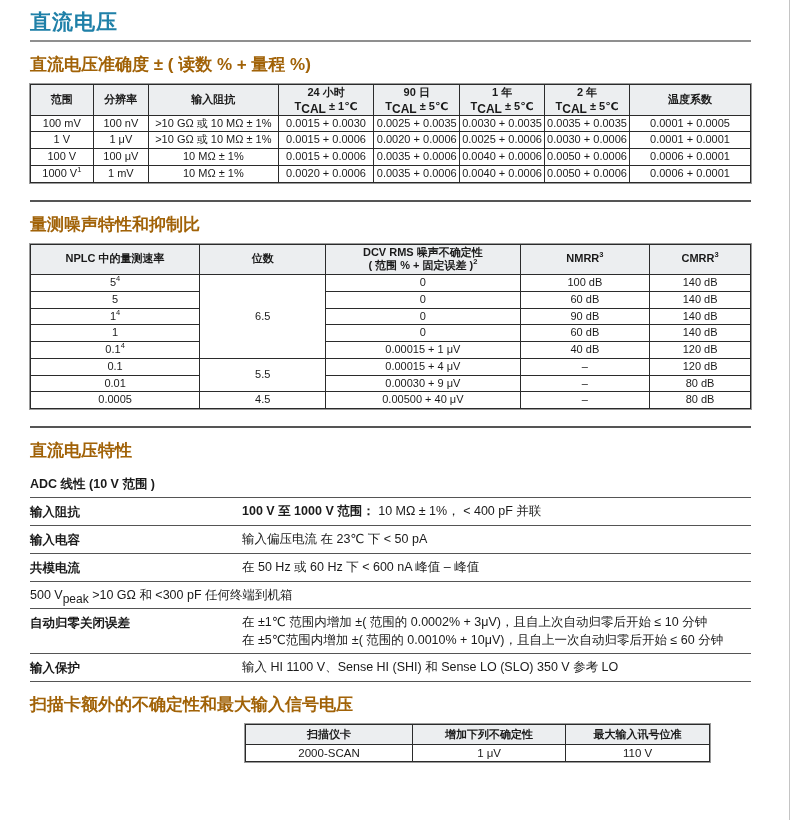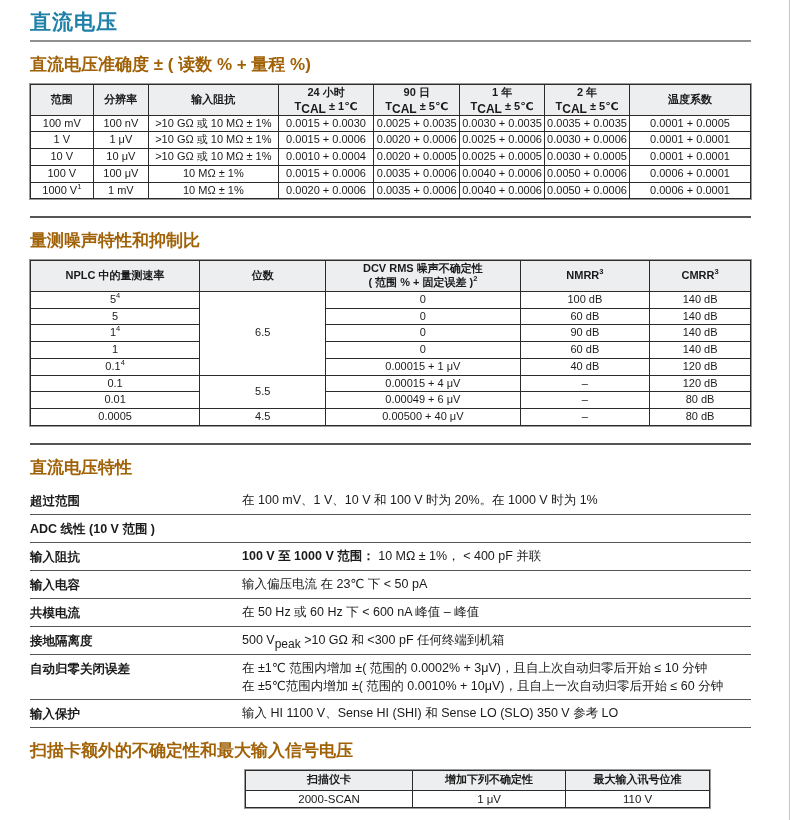--- a/index.html
+++ b/index.html
@@ -82,30 +82,20 @@
           <td>1 V</td>
           <td>1 μV</td>
           <td>&gt;10 GΩ 或 10 MΩ ± 1%</td>
           <td>0.0015 + 0.0006</td>
           <td>0.0020 + 0.0006</td>
           <td>0.0025 + 0.0006</td>
           <td>0.0030 + 0.0006</td>
           <td>0.0001 + 0.0001</td>
         </tr>
         <tr>
-          <td>10 V</td>
-          <td>10 μV</td>
-          <td>&gt;10 GΩ 或 10 MΩ ± 1%</td>
-          <td>0.0010 + 0.0004</td>
-          <td>0.0020 + 0.0005</td>
-          <td>0.0025 + 0.0005</td>
-          <td>0.0030 + 0.0005</td>
-          <td>0.0001 + 0.0001</td>
-        </tr>
-        <tr>
           <td>100 V</td>
           <td>100 μV</td>
           <td>10 MΩ ± 1%</td>
           <td>0.0015 + 0.0006</td>
           <td>0.0035 + 0.0006</td>
           <td>0.0040 + 0.0006</td>
           <td>0.0050 + 0.0006</td>
           <td>0.0006 + 0.0001</td>
         </tr>
         <tr>
@@ -174,44 +164,38 @@
         </tr>
         <tr>
           <td>0.1</td>
           <td rowspan="2">5.5</td>
           <td>0.00015 + 4 μV</td>
           <td>–</td>
           <td>120 dB</td>
         </tr>
         <tr>
           <td>0.01</td>
-          <td>0.00049 + 6 μV</td>
+          <td>0.00030 + 9 μV</td>
           <td>–</td>
           <td>80 dB</td>
         </tr>
         <tr>
           <td>0.0005</td>
           <td>4.5</td>
           <td>0.00500 + 40 μV</td>
           <td>–</td>
           <td>80 dB</td>
         </tr>
       </tbody>
   </table>
 
   <div class="char-head-rule"></div>
   <h2>直流电压特性</h2>
   <div class="char-rows">
       <div class="char-row">
-        <div class="char-label">超过范围</div>
-        <div class="char-value">
-          <div class="line">在 100 mV、1 V、10 V 和 100 V 时为 20%。在 1000 V 时为 1%</div>
-        </div>
-      </div>
-      <div class="char-row">
         <div class="char-label">ADC 线性 (10 V 范围 )</div>
       </div>
       <div class="char-row">
         <div class="char-label">输入阻抗</div>
         <div class="char-value">
           <div class="line"><b>100 V 至 1000 V 范围：</b> 10 MΩ ± 1%， &lt; 400 pF 并联</div>
         </div>
       </div>
       <div class="char-row">
         <div class="char-label">输入电容</div>
@@ -219,21 +203,20 @@
           <div class="line">输入偏压电流 在 23℃ 下 &lt; 50 pA</div>
         </div>
       </div>
       <div class="char-row">
         <div class="char-label">共模电流</div>
         <div class="char-value">
           <div class="line">在 50 Hz 或 60 Hz 下 &lt; 600 nA 峰值 – 峰值</div>
         </div>
       </div>
       <div class="char-row">
-        <div class="char-label">接地隔离度</div>
         <div class="char-value">
           <div class="line">500 V<sub>peak</sub> &gt;10 GΩ 和 &lt;300 pF 任何终端到机箱</div>
         </div>
       </div>
       <div class="char-row">
         <div class="char-label">自动归零关闭误差</div>
         <div class="char-value">
           <div class="line">在 ±1℃ 范围内增加 ±( 范围的 0.0002% + 3μV)，且自上次自动归零后开始 ≤ 10 分钟</div>
           <div class="line">在 ±5℃范围内增加 ±( 范围的 0.0010% + 10μV)，且自上一次自动归零后开始 ≤ 60 分钟</div>
         </div>

